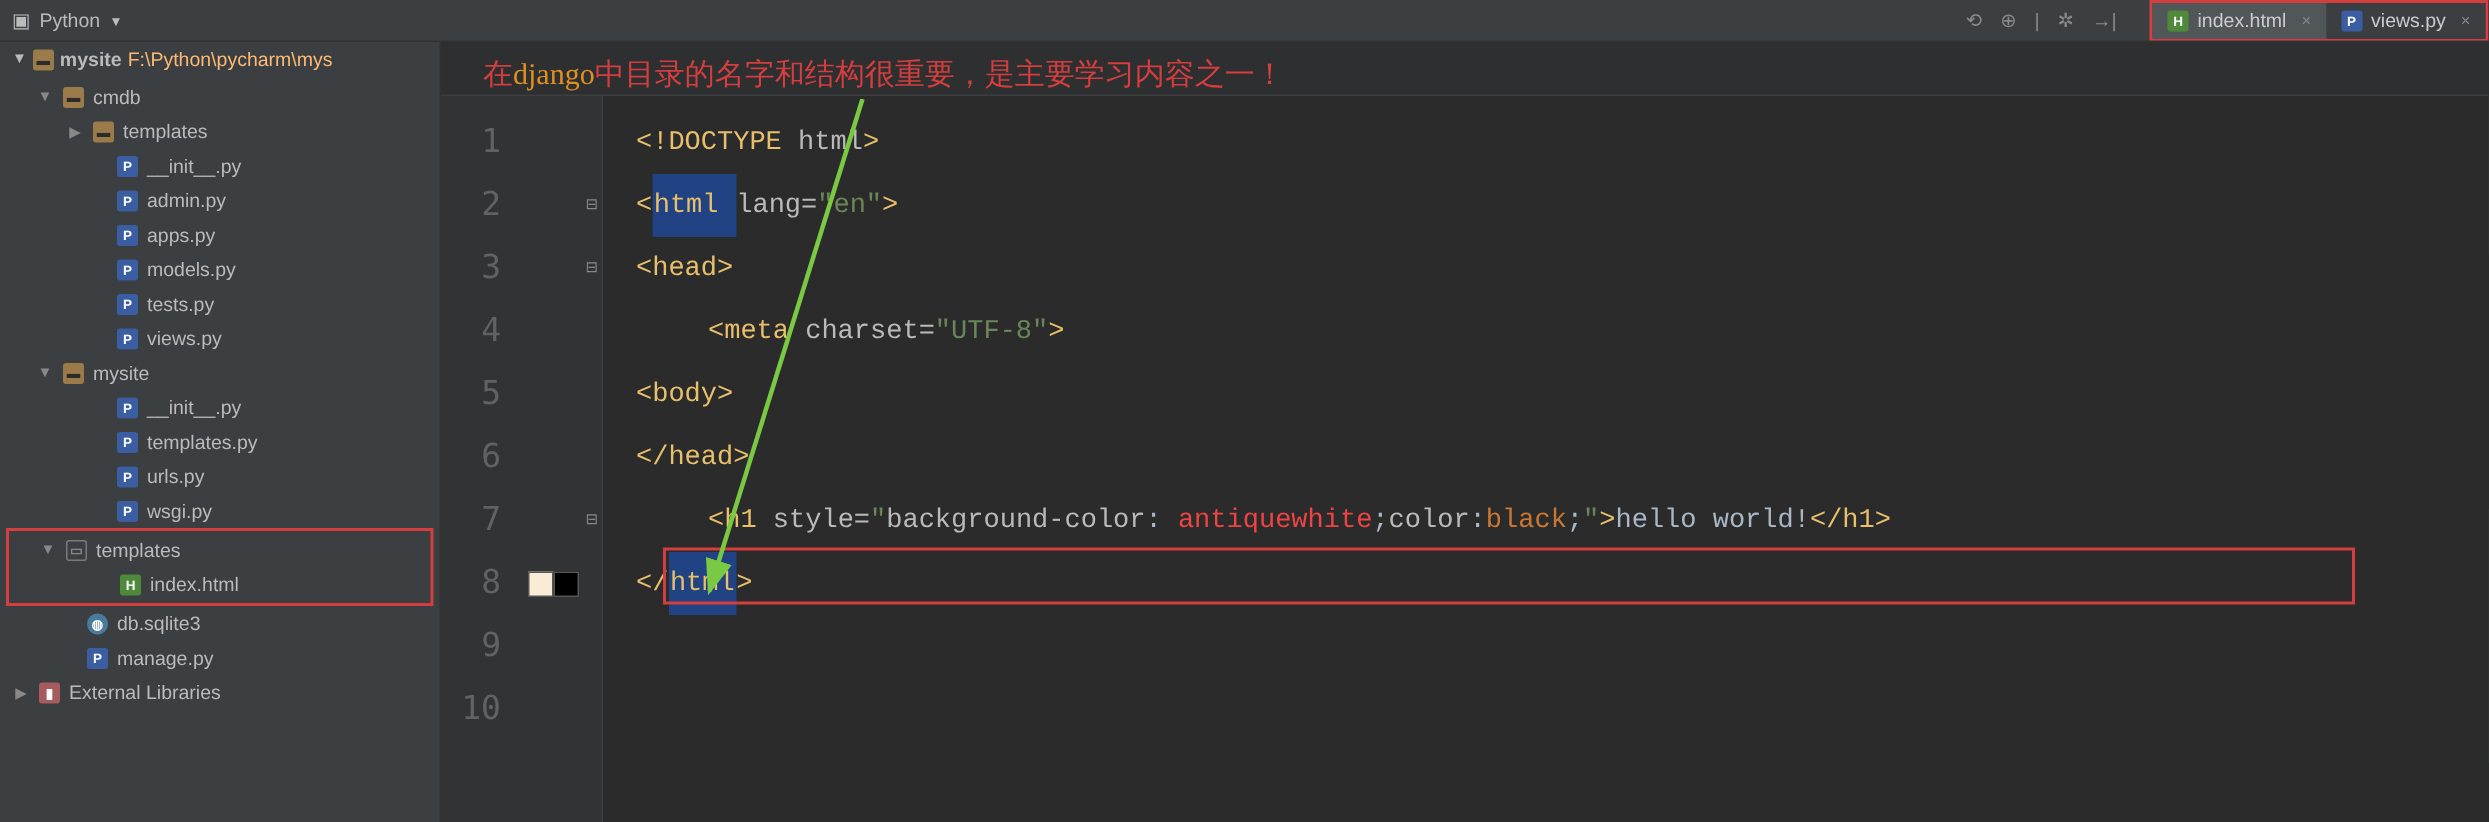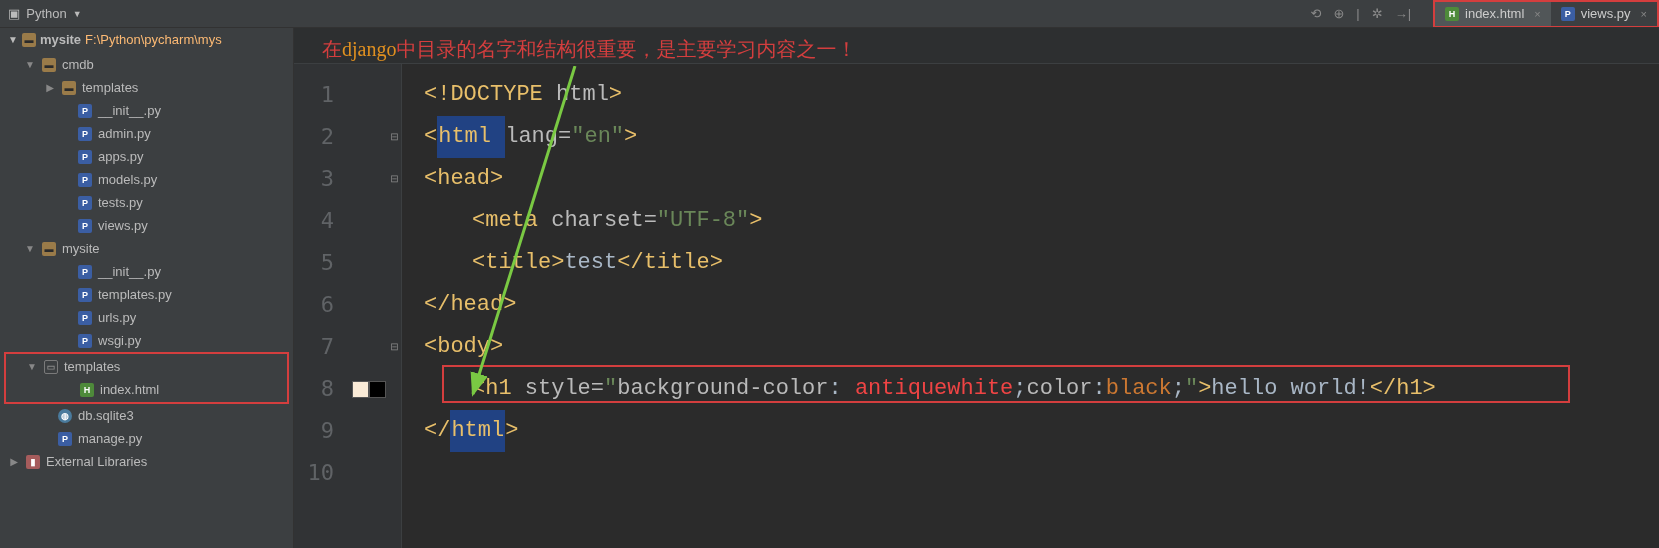--- a/index.html
+++ b/index.html
@@ -144,21 +144,21 @@
 .color-swatch-col {
   width: 38px;
   background: #313335;
   padding-top: 10px;
 }
 .color-swatch-col .cell { height: 42px; display: flex; align-items: center; justify-content: center; gap: 0; }
 .swatch { width: 17px; height: 17px; border: 1px solid #555; }
 .code {
   flex: 1;
   font-family: "Consolas", "Courier New", monospace;
-  font-size: 22px;
+  font-size: 18px;
   padding-top: 10px;
   line-height: 42px;
   padding-left: 22px;
   position: relative;
 }
 .code-line { height: 42px; display: flex; align-items: center; white-space: pre; }
 .tok-tag { color: #e8bf6a; }
 .tok-attr { color: #bababa; }
 .tok-str { color: #6a8759; }
 .tok-text { color: #a9b7c6; }
@@ -376,23 +376,22 @@
             <div></div>
         </div>
 
         <div class="code">
           <div class="code-highlight-box" style="left:40px; top:301px; width:1128px; height:38px;"></div>
 
           <div class="code-line"><span class="tok-tag">&lt;!DOCTYPE </span><span class="tok-attr">html</span><span class="tok-tag">&gt;</span></div>
           <div class="code-line"><span class="tok-tag">&lt;</span><span class="tok-tag tok-hl">html </span><span class="tok-attr">lang=</span><span class="tok-str">"en"</span><span class="tok-tag">&gt;</span></div>
           <div class="code-line"><span class="tok-tag">&lt;head&gt;</span></div>
           <div class="code-line" style="padding-left:48px;"><span class="tok-tag">&lt;meta </span><span class="tok-attr">charset=</span><span class="tok-str">"UTF-8"</span><span class="tok-tag">&gt;</span></div>
-          <div class="code-line" style="padding-left:48px;"><span class="tok-tag">&lt;title&gt;</span><span class="tok-text">test</span><span class="tok-tag">&lt;/title&gt;</span></div>
+          <div class="code-line"><span class="tok-tag">&lt;body&gt;</span></div>
           <div class="code-line"><span class="tok-tag">&lt;/head&gt;</span></div>
-          <div class="code-line"><span class="tok-tag">&lt;body&gt;</span></div>
           <div class="code-line" style="padding-left:48px;"><span class="tok-tag">&lt;h1 </span><span class="tok-attr">style=</span><span class="tok-str">"</span><span class="tok-attr">background-color</span><span class="tok-text">: </span><span class="tok-css-col">antiquewhite</span><span class="tok-text">;</span><span class="tok-attr">color</span><span class="tok-text">:</span><span class="tok-css-val">black</span><span class="tok-text">;</span><span class="tok-str">"</span><span class="tok-tag">&gt;</span><span class="tok-text">hello world!</span><span class="tok-tag">&lt;/h1&gt;</span></div>
           <div class="code-line"><span class="tok-tag">&lt;/</span><span class="tok-tag tok-hl">html</span><span class="tok-tag">&gt;</span></div>
         </div>
       </div>
     </div>
 
   </div>
 </div>
 
 </body></html>

